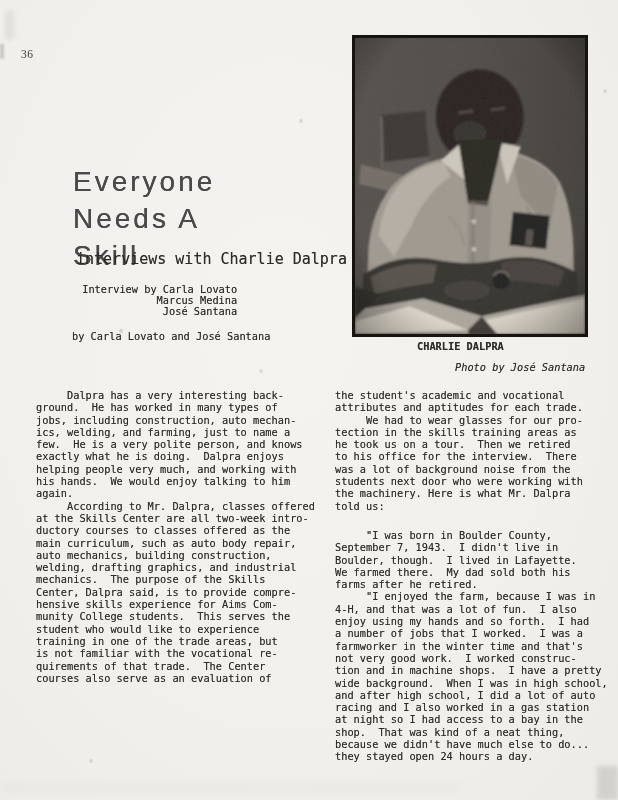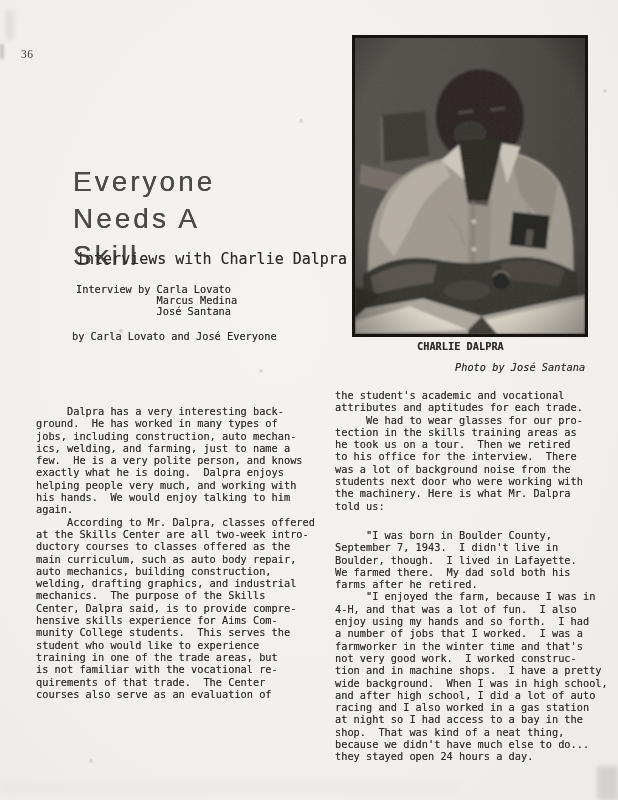--- a/index.html
+++ b/index.html
@@ -25,35 +25,35 @@
     white-space: pre-line;
   }
   .mono, pre.mono {
     font-family: "DejaVu Sans Mono", "Liberation Mono", monospace;
     font-size: 10.3px; margin: 0;
     color: #2e2b27;
     text-shadow: 0 0 0.4px rgba(46,43,39,0.55);
     white-space: pre;
   }
   .subtitle { position: absolute; left: 76px; top: 250px; font-size: 15px; }
-  .credits  { position: absolute; left: 76px; top: 284px; line-height: 10.8px; }
+  .credits  { position: absolute; left: 76px; top: 284px; line-height: 10.8px; text-align: right; }
   .byline   { position: absolute; left: 72px; top: 330px; }
   .photo-frame {
     position: absolute; left: 352px; top: 35px;
     width: 236px; height: 302px;
     border: 3px solid #17140f; box-sizing: border-box;
     background: #3c3834;
   }
   .photo-frame svg { display: block; width: 230px; height: 296px; }
   .photo-caption { position: absolute; left: 417px; top: 340px; font-weight: bold; }
   .photo-credit  { position: absolute; left: 455px; top: 361px; font-style: italic; }
   .col { position: absolute; top: 389px; line-height: 12.3px; }
   .col-left  { left: 36px;  width: 286px; }
   .col-right { left: 335px; width: 286px; }
-  .col-left  .p2 { margin-top: 16px; }
+  .col-left  .p2 { margin-top: 0; }
   .col-right .p2 { margin-top: 17px; }
   
   .smudge { position: absolute; pointer-events: none; }
   .sm1 { left: 5px; top: 10px; width: 9px; height: 30px; background: #dcdad6; opacity: .7; filter: blur(2px); }
   .sm2 { left: 0; top: 44px; width: 4px; height: 15px; background: #9a9894; opacity: .45; filter: blur(1px); }
   .sm3 { left: 0; top: 783px; width: 460px; height: 9px; background: #e7e5e1; opacity: .6; filter: blur(3px); }
   .sm4 { left: 597px; top: 766px; width: 21px; height: 34px; background: #c9c7c3; opacity: .7; filter: blur(2px); }
   .dust { position: absolute; left: 0; top: 0; width: 2px; height: 2px; border-radius: 50%; background: transparent;
     box-shadow: 120px 330px 0 1px #d4d2ce, 300px 120px 0 1px #dbd9d5, 575px 210px 0 1px #d6d4d0,
                 90px 760px 0 1px #d8d6d2, 260px 370px 0 1px #dedcd8, 604px 90px 0 1px #d9d7d3; }
@@ -74,21 +74,21 @@
   <h1 class="title">Everyone
 Needs A
 Skill</h1>
 
   <div class="mono subtitle">interviews with Charlie Dalpra</div>
 
   <pre class="mono credits">Interview by Carla Lovato
              Marcus Medina
              José Santana</pre>
 
-  <div class="mono byline">by Carla Lovato and José Everyone</div>
+  <div class="mono byline">by Carla Lovato and José Santana</div>
 
   <div class="photo-frame">
     <svg viewBox="0 0 236 300" preserveAspectRatio="none">
       <defs>
         <linearGradient id="bgg" x1="0" y1="0" x2="1" y2="0">
           <stop offset="0" stop-color="#46423e"></stop>
           <stop offset="0.55" stop-color="#403c38"></stop>
           <stop offset="1" stop-color="#332f2b"></stop>
         </linearGradient>
         <radialGradient id="vig" cx="0.5" cy="0.45" r="0.8">

